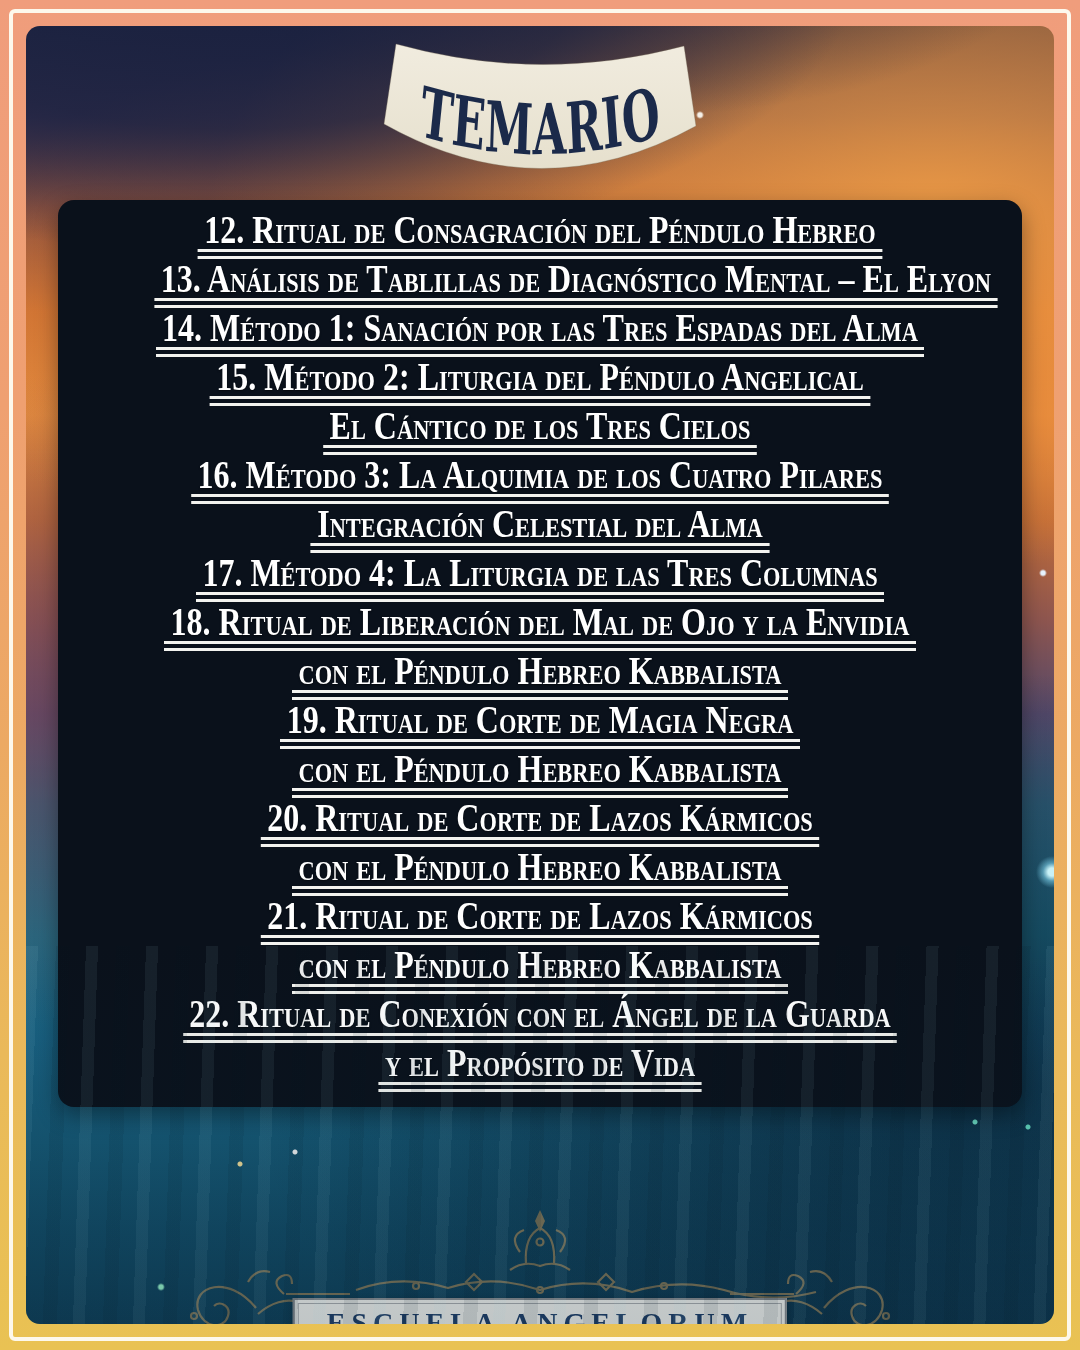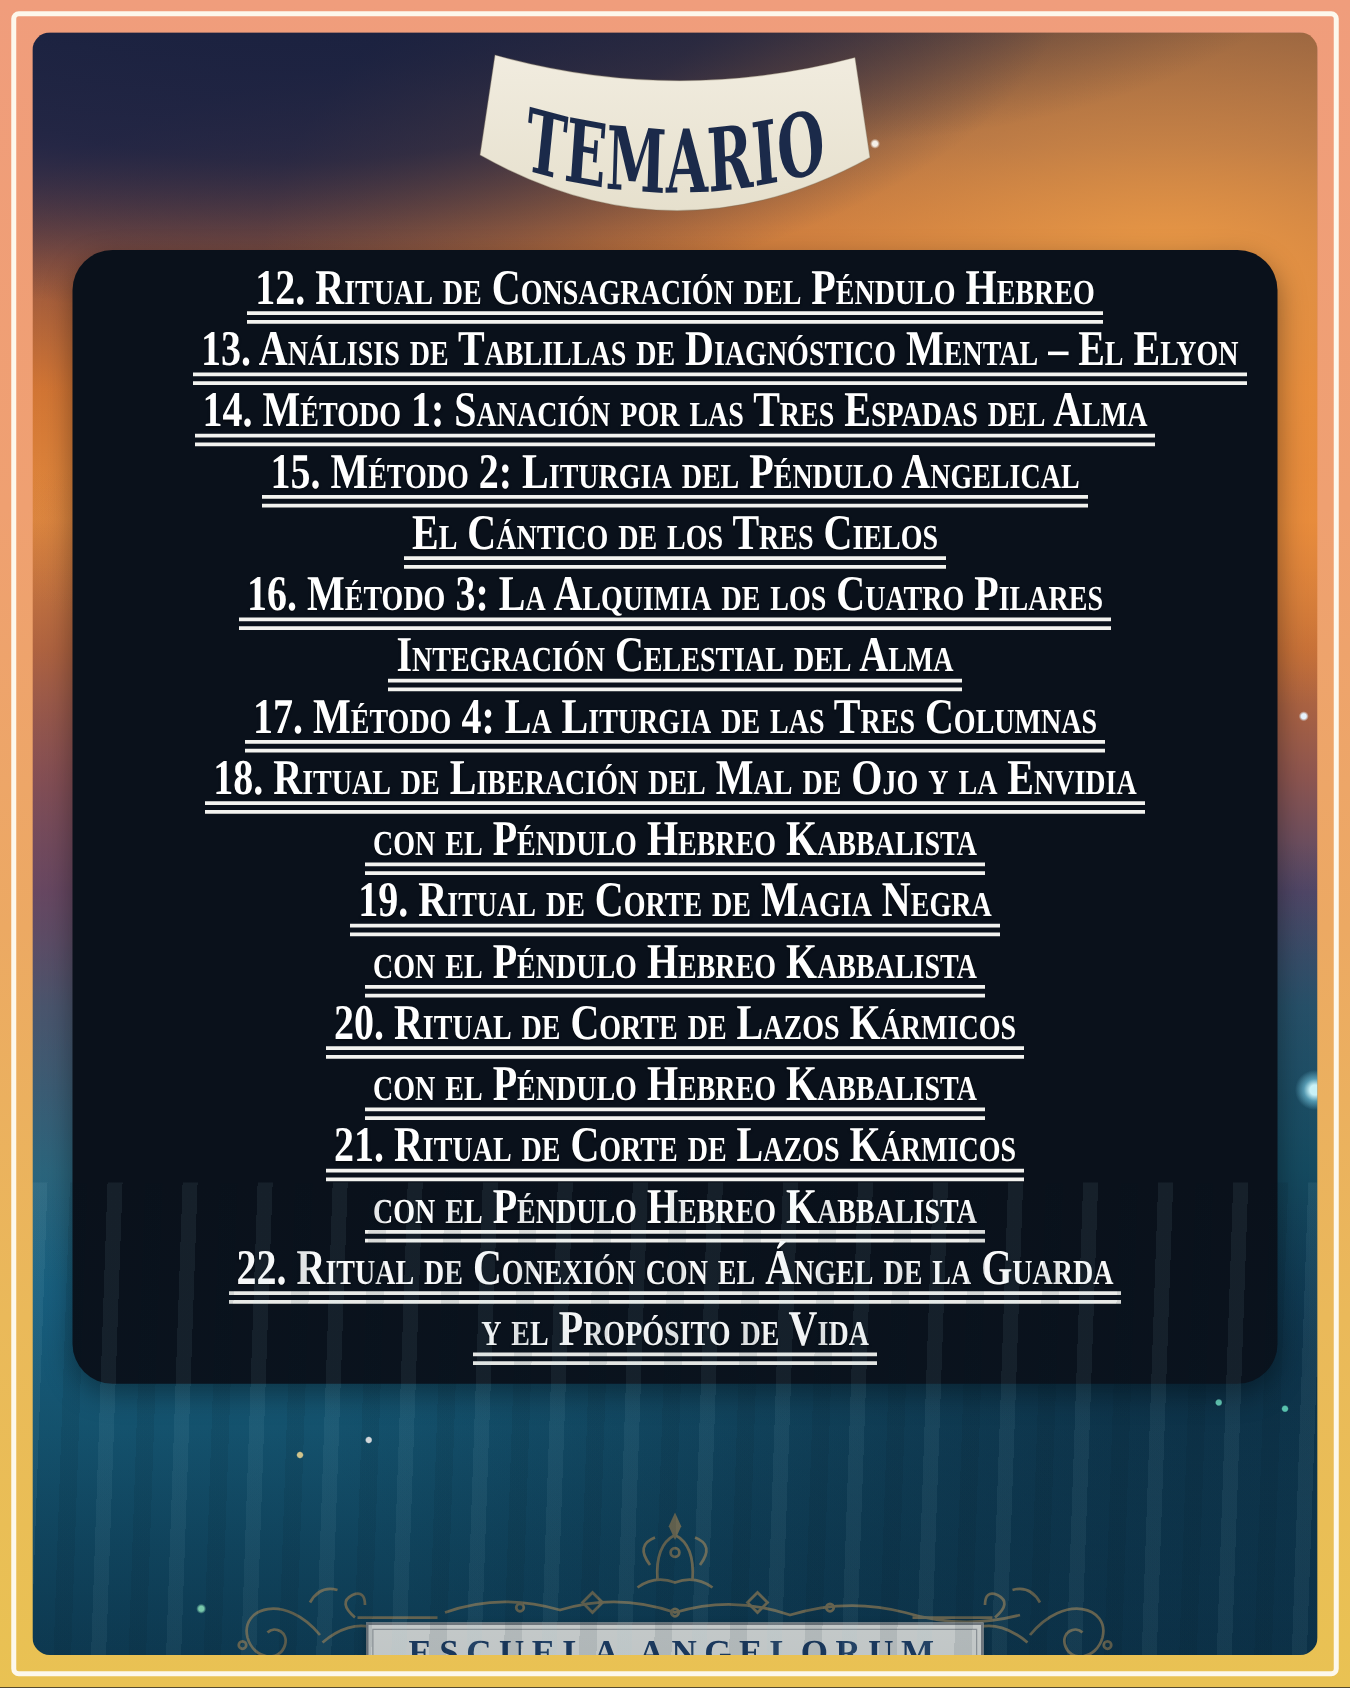--- a/index.html
+++ b/index.html
@@ -35,21 +35,21 @@
   .water{position:absolute; left:0; right:0; top:920px; bottom:0; pointer-events:none;
     background:
       linear-gradient(180deg, transparent 0%, rgba(10,40,60,.18) 100%),
       repeating-linear-gradient(92deg, rgba(180,230,240,.07) 0 12px, transparent 12px 30px, rgba(0,20,30,.09) 30px 44px, transparent 44px 60px);
   }
   
   .ribbon{position:absolute; left:50%; top:8px; transform:translateX(-50%);}
   
   .panel{
     position:absolute; left:32px; top:174px; width:964px; height:907px;
-    background:#0a111b; border-radius:32px;
+    background:#0a111b; border-radius:16px;
     box-shadow:0 8px 22px rgba(0,0,0,.4);
     padding:12px 0 0 0; box-sizing:border-box;
   }
   .list{width:100%;}
   .line{text-align:center; transform:scaleX(.8); transform-origin:50% 50%;
     margin:0 0 2px 0; white-space:nowrap;}
   .line .u{
     display:inline-block;
     font-family:"Liberation Serif", serif;
     font-weight:bold; font-variant:small-caps;

